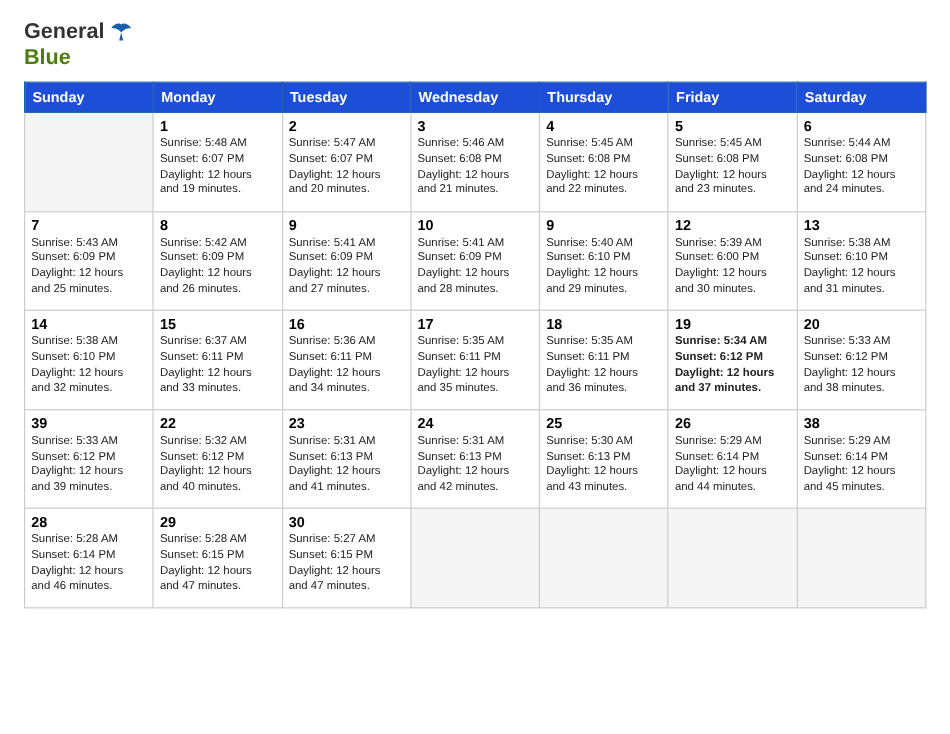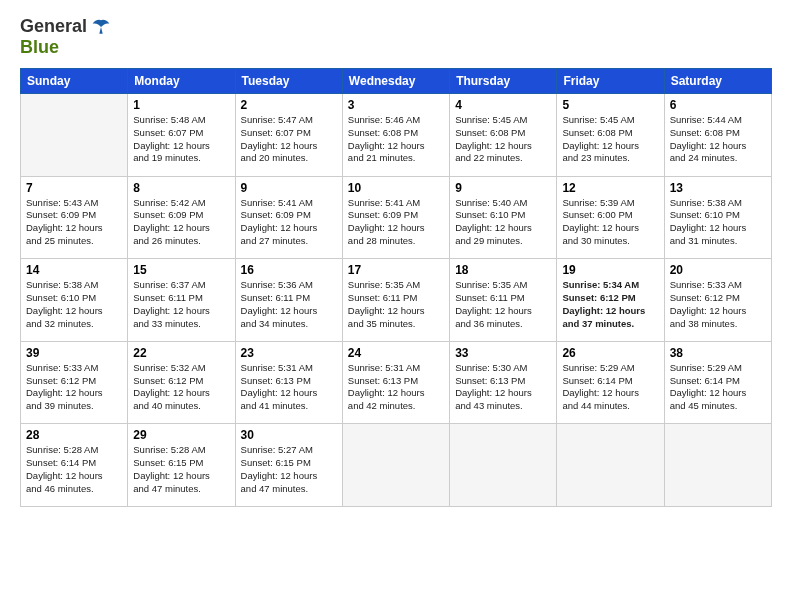--- a/index.html
+++ b/index.html
@@ -299,21 +299,21 @@
 and 41 minutes.</div>
           </td>
           <td>
             <span class="day-num">24</span>
             <div class="cell-text" style="white-space: pre-line;">Sunrise: 5:31 AM
 Sunset: 6:13 PM
 Daylight: 12 hours
 and 42 minutes.</div>
           </td>
           <td>
-            <span class="day-num">33</span>
+            <span class="day-num">25</span>
             <div class="cell-text" style="white-space: pre-line;">Sunrise: 5:30 AM
 Sunset: 6:13 PM
 Daylight: 12 hours
 and 43 minutes.</div>
           </td>
           <td>
             <span class="day-num">26</span>
             <div class="cell-text" style="white-space: pre-line;">Sunrise: 5:29 AM
 Sunset: 6:14 PM
 Daylight: 12 hours

